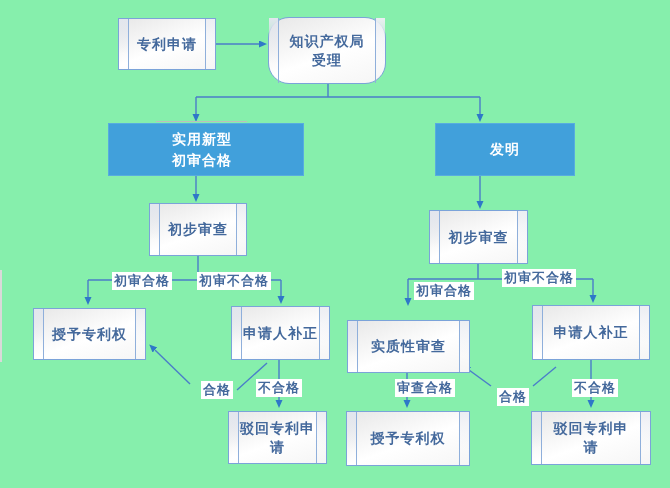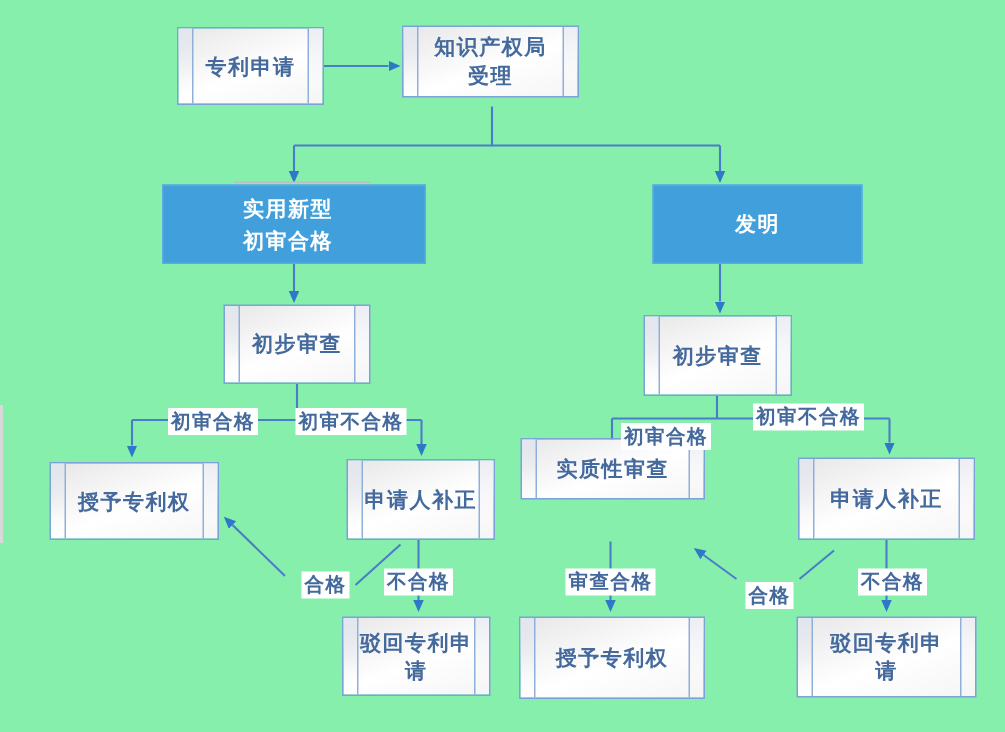--- a/index.html
+++ b/index.html
@@ -81,46 +81,46 @@
       <path d="M591,360 V400" marker-end="url(#arw)"></path>
     </g>
   </svg>
 
   <div class="artifact-line" style="left:156px;top:121px;width:91px;height:1px;"></div>
   <div class="edge-artifact" style="left:0;top:270px;width:2px;height:92px;"></div>
 
   <div class="pbox" style="left:118px;top:18px;width:98px;height:52px;">
     <span class="ntext">专利申请</span>
   </div>
-  <div class="pbox" style="left:268px;top:17px;width:118px;height:48px;">
+  <div class="pbox" style="left:268px;top:17px;width:118px;height:67px;border-radius:21px;">
     <span class="ntext" style="width:88px;">知识产权局受理</span>
   </div>
 
-  <div class="bluebox" style="left:108px;top:123px;width:176px;height:53px;padding-right:8px;">
+  <div class="bluebox" style="left:108px;top:123px;width:196px;height:53px;padding-right:8px;">
     <span>实用新型</span>
     <span>初审合格</span>
   </div>
   <div class="bluebox" style="left:409px;top:123px;width:140px;height:53px;margin-left:26px;">
     <span>发明</span>
   </div>
 
   <div class="pbox" style="left:149px;top:203px;width:98px;height:53px;">
     <span class="ntext">初步审查</span>
   </div>
   <div class="pbox" style="left:429px;top:210px;width:99px;height:54px;">
     <span class="ntext">初步审查</span>
   </div>
 
   <div class="pbox" style="left:33px;top:308px;width:113px;height:52px;">
     <span class="ntext">授予专利权</span>
   </div>
   <div class="pbox" style="left:231px;top:306px;width:99px;height:54px;">
     <span class="ntext">申请人补正</span>
   </div>
-  <div class="pbox" style="left:347px;top:292px;width:123px;height:41px;">
+  <div class="pbox" style="left:347px;top:320px;width:123px;height:53px;">
     <span class="ntext">实质性审查</span>
   </div>
   <div class="pbox" style="left:532px;top:305px;width:118px;height:55px;">
     <span class="ntext">申请人补正</span>
   </div>
 
   <div class="pbox" style="left:228px;top:411px;width:99px;height:53px;">
     <span class="ntext" style="width:76px;padding:0;">驳回专利申请</span>
   </div>
   <div class="pbox" style="left:346px;top:411px;width:124px;height:55px;">
@@ -129,17 +129,17 @@
   <div class="pbox" style="left:531px;top:411px;width:120px;height:54px;">
     <span class="ntext" style="width:78px;padding:0;">驳回专利申请</span>
   </div>
 
   <span class="elabel" style="left:112px;top:272px;">初审合格</span>
   <span class="elabel" style="left:197px;top:272px;">初审不合格</span>
   <span class="elabel" style="left:414px;top:282px;">初审合格</span>
   <span class="elabel" style="left:502px;top:269px;">初审不合格</span>
   <span class="elabel" style="left:201px;top:381px;">合格</span>
   <span class="elabel" style="left:256px;top:379px;">不合格</span>
-  <span class="elabel" style="left:377px;top:379px;">审查合格</span>
+  <span class="elabel" style="left:395px;top:379px;">审查合格</span>
   <span class="elabel" style="left:497px;top:388px;">合格</span>
   <span class="elabel" style="left:572px;top:379px;">不合格</span>
 
 </div>
 
 </body></html>

